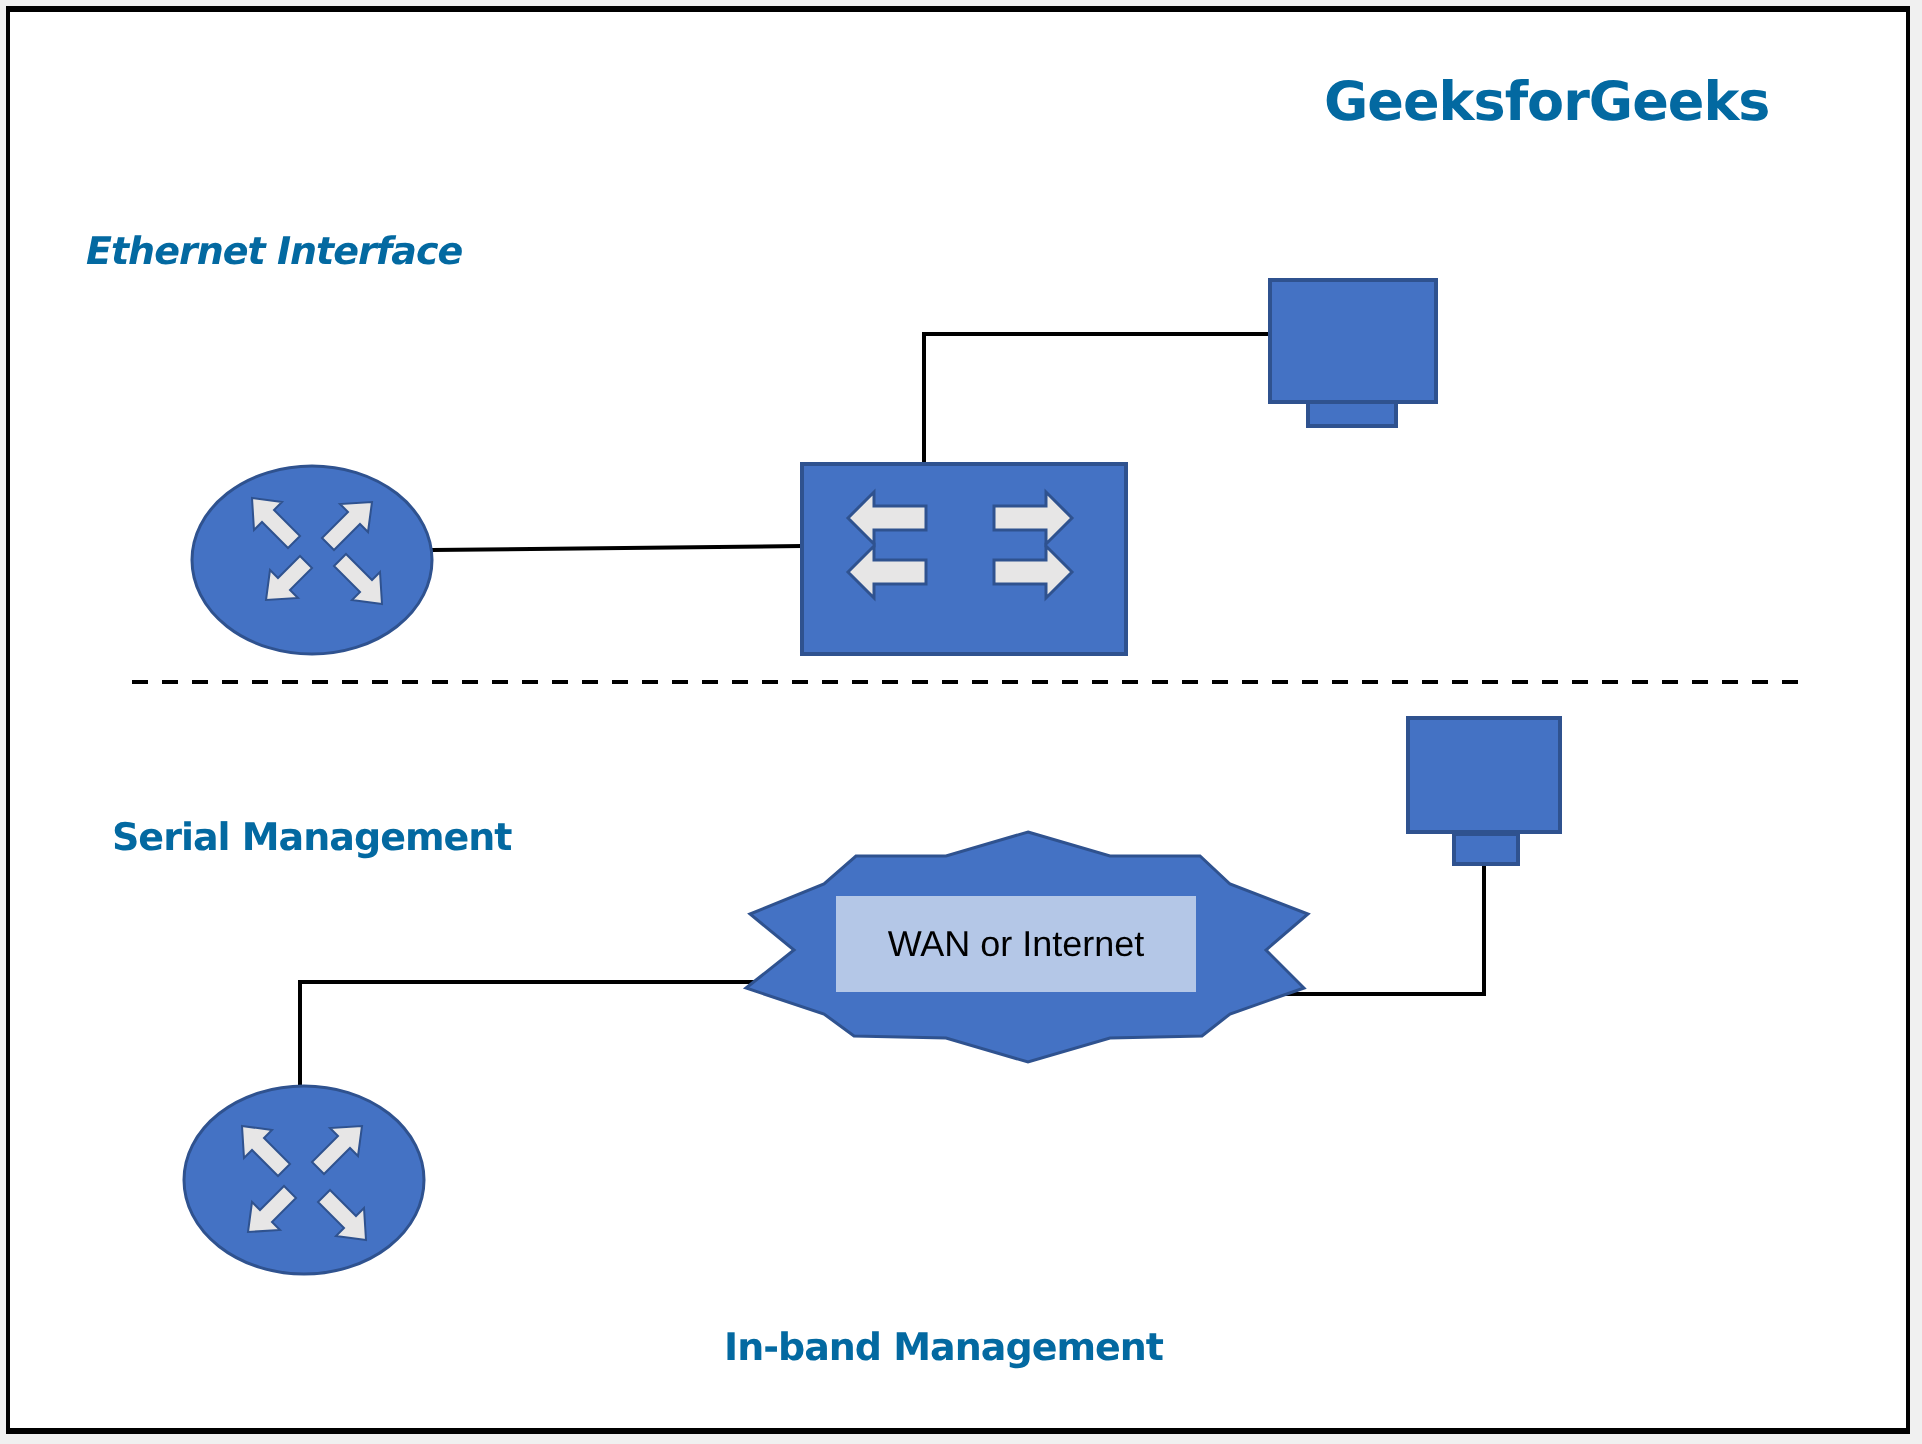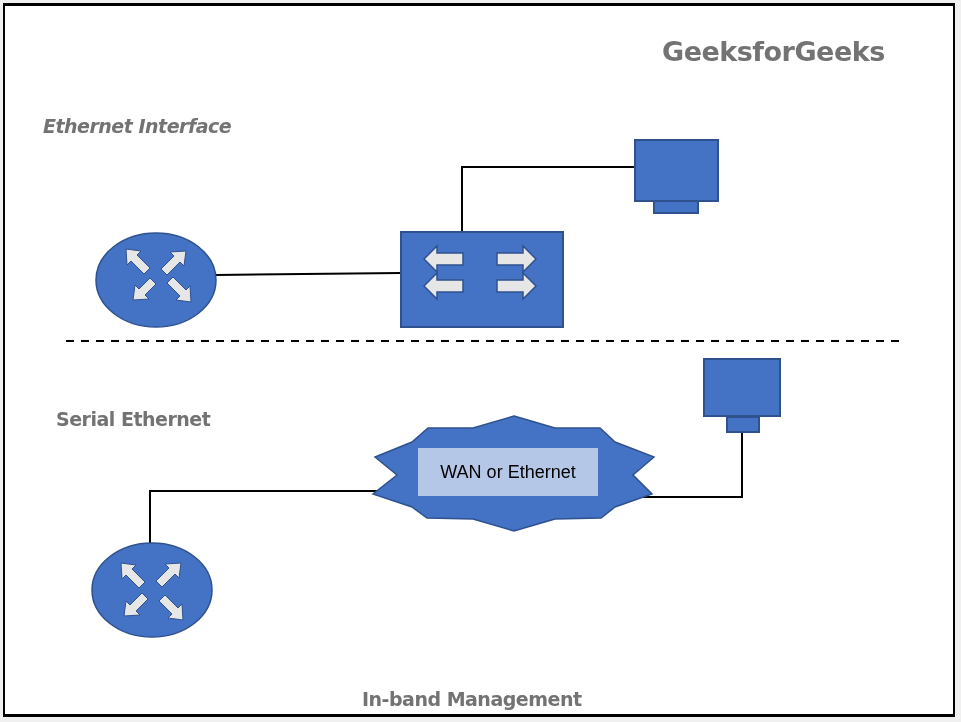--- a/index.html
+++ b/index.html
@@ -6,27 +6,27 @@
   body {
     width: 961px; height: 722px; background: #f0f0f0; position: relative; overflow: hidden;
     font-family: "DejaVu Sans", sans-serif;
   }
   #frame {
     position: absolute; left: 3px; top: 3px; width: 948px; height: 708px;
     background: #ffffff; border: 2px solid #000; border-top-width: 3px; border-bottom-width: 3px;
   }
   svg#diagram { position: absolute; left: 0; top: 0; }
   .label {
-    position: absolute; color: #737373; font-weight: bold;
+    position: absolute; color: #0369a1; font-weight: bold;
     font-family: "DejaVu Sans", sans-serif; white-space: nowrap;
   }
   #brand { left: 662px; top: 36px; font-size: 27px; letter-spacing: -0.5px; }
   #eth-label { left: 43px; top: 115px; font-size: 19px; letter-spacing: -0.5px; font-style: italic; }
   #serial-label { left: 56px; top: 408px; font-size: 19px; letter-spacing: -0.5px; }
-  #inband-label { left: 362px; top: 688px; font-size: 19px; letter-spacing: -0.5px; }
+  #inband-label { left: 362px; top: 663px; font-size: 19px; letter-spacing: -0.5px; }
   #wan-text {
     position: absolute; left: 418px; top: 448px; width: 180px; height: 48px;
     display: flex; align-items: center; justify-content: center;
     font-family: "Liberation Sans", sans-serif; font-size: 18px; color: #000;
   }
 </style>
 </head>
 <body>
 
 <div id="frame"></div>
@@ -87,15 +87,15 @@
   </g>
 
   <g>
     <rect x="704" y="359" width="76" height="57" fill="#4472c4" stroke="#2f528f" stroke-width="2"></rect>
     <rect x="727" y="417" width="32" height="15" fill="#4472c4" stroke="#2f528f" stroke-width="2"></rect>
   </g>
 </svg>
 
 <div id="brand" class="label">GeeksforGeeks</div>
 <div id="eth-label" class="label">Ethernet Interface</div>
-<div id="serial-label" class="label">Serial Ethernet</div>
+<div id="serial-label" class="label">Serial Management</div>
 <div id="inband-label" class="label">In-band Management</div>
-<div id="wan-text">WAN or Ethernet</div>
+<div id="wan-text">WAN or Internet</div>
 
 </body></html>

